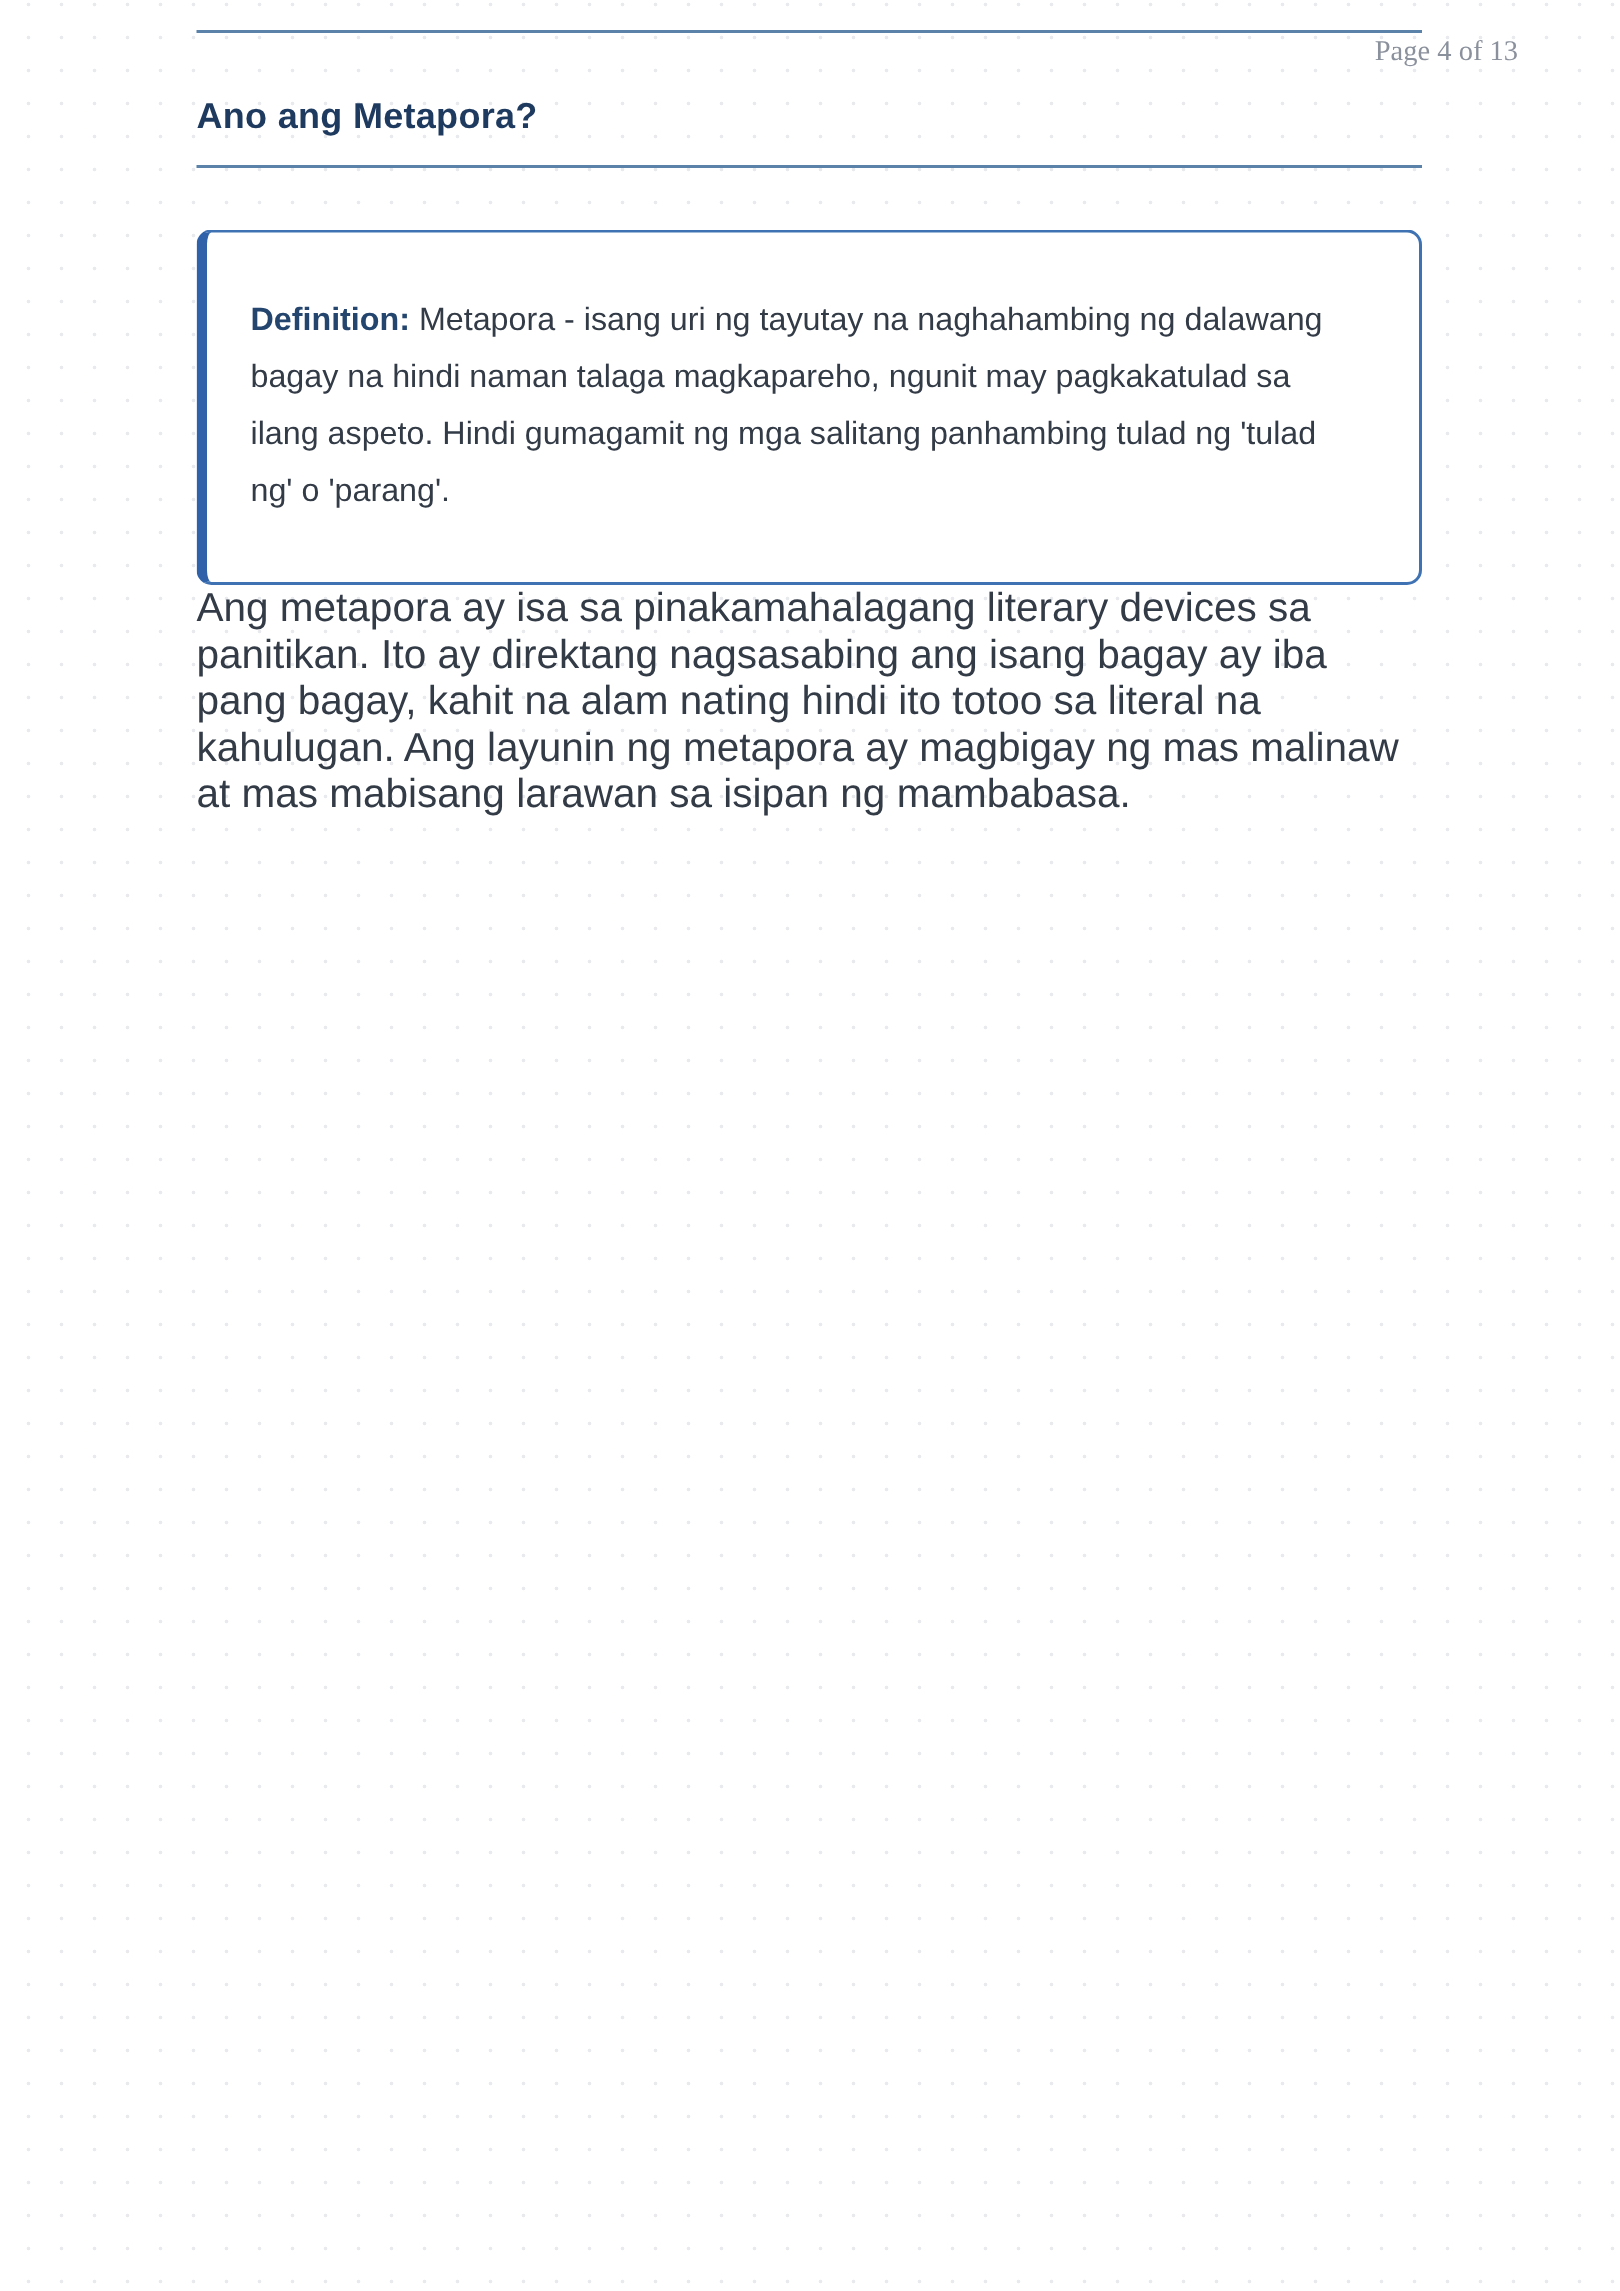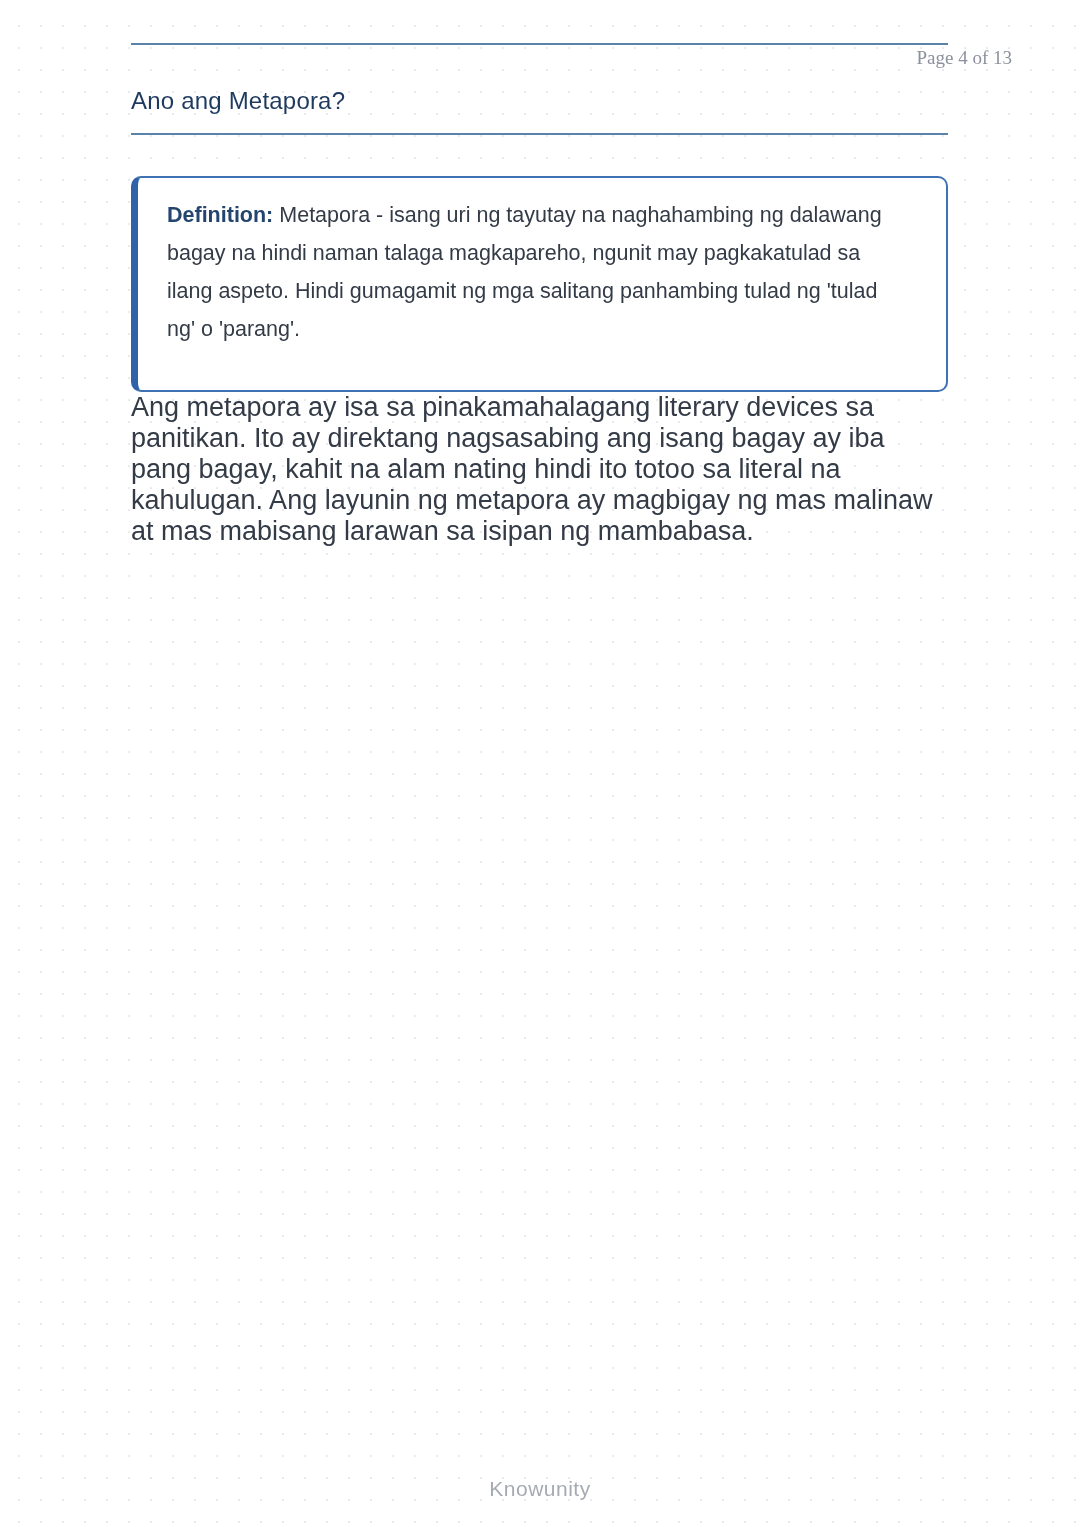--- a/index.html
+++ b/index.html
@@ -14,21 +14,20 @@
     position: relative;
     overflow: hidden;
   }
   .page {
     position: absolute;
     inset: 0;
     background-color: #ffffff;
     background-image: radial-gradient(circle, #e9eaee 1.1px, transparent 1.4px);
     background-size: 22px 22px;
     background-position: 8px 14px;
-    margin-top: 23px;
   }
   .page-indicator {
     position: absolute;
     top: 24px;
     right: 68px;
     font-family: "Liberation Serif", serif;
     font-size: 19px;
     color: #8b919c;
   }
   .content {
@@ -46,32 +45,32 @@
   }
   .rule {
     border: none;
     border-top: 2px solid #5b82a8;
     margin: 0;
   }
   .rule-1 { margin-top: 20px; }
   h2.doc-subtitle {
     margin: 42px 0 0 0;
     font-size: 24px;
-    font-weight: normal;
+    font-weight: bold;
     color: #1e3a5f;
     letter-spacing: 0.2px;
   }
   .rule-2 { margin-top: 18px; }
   .definition-box {
     margin-top: 41px;
     border: 2px solid #3f72b3;
     border-left: 7px solid #2f62a8;
     border-radius: 10px;
     background: #ffffff;
-    padding: 18px 40px 42px 29px;
+    padding: 39px 40px 42px 29px;
     box-sizing: border-box;
   }
   .definition-box p {
     margin: 0;
     font-size: 21.5px;
     line-height: 38px;
     color: #333b47;
   }
   .definition-label {
     font-weight: bold;
@@ -112,15 +111,14 @@
 
     <div class="definition-box">
       <p><span class="definition-label">Definition:</span><span> Metapora - isang uri ng tayutay na naghahambing ng dalawang bagay na hindi naman talaga magkapareho, ngunit may pagkakatulad sa ilang aspeto. Hindi gumagamit ng mga salitang panhambing tulad ng 'tulad ng' o 'parang'.</span></p>
     </div>
 
     <p class="body-paragraph para-1">Ang metapora ay isa sa pinakamahalagang literary devices sa panitikan. Ito ay direktang nagsasabing ang isang bagay ay iba pang bagay, kahit na alam nating hindi ito totoo sa literal na kahulugan. Ang layunin ng metapora ay magbigay ng mas malinaw at mas mabisang larawan sa isipan ng mambabasa.</p>
 
 
   </div>
 
-  <div class="footer-brand">Knowunity</div>
 
 </div>
 
 </body></html>

